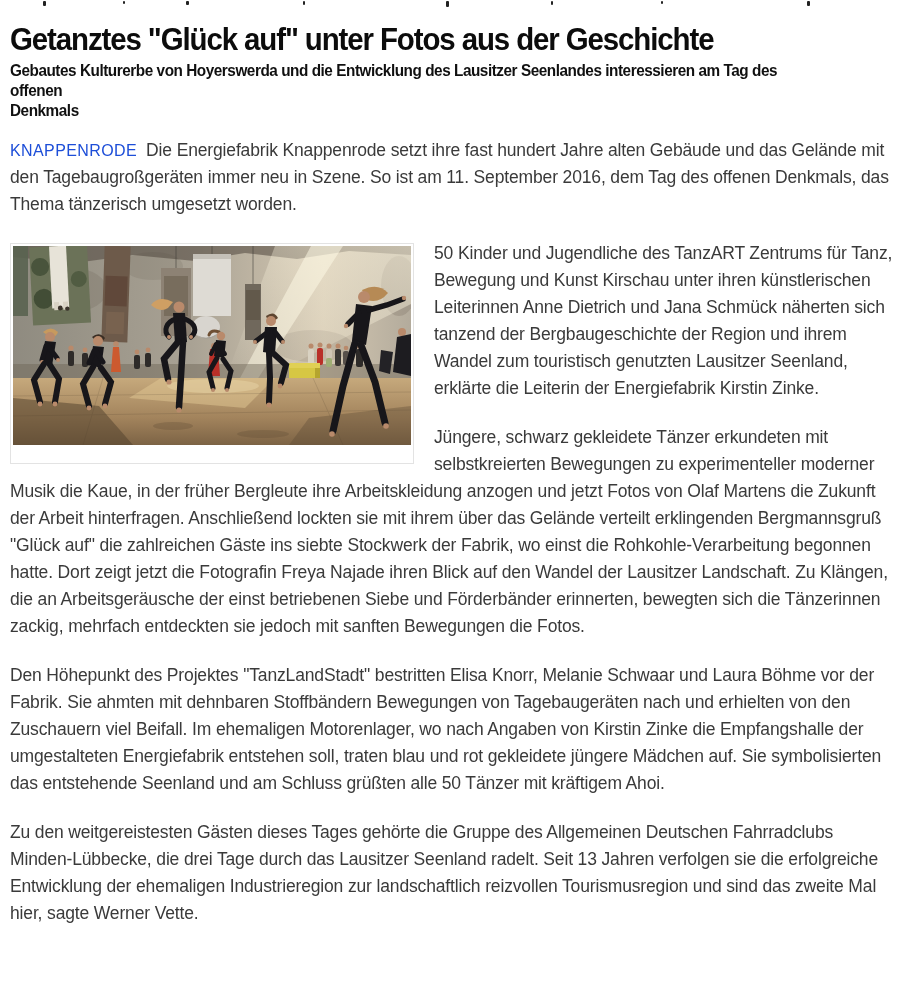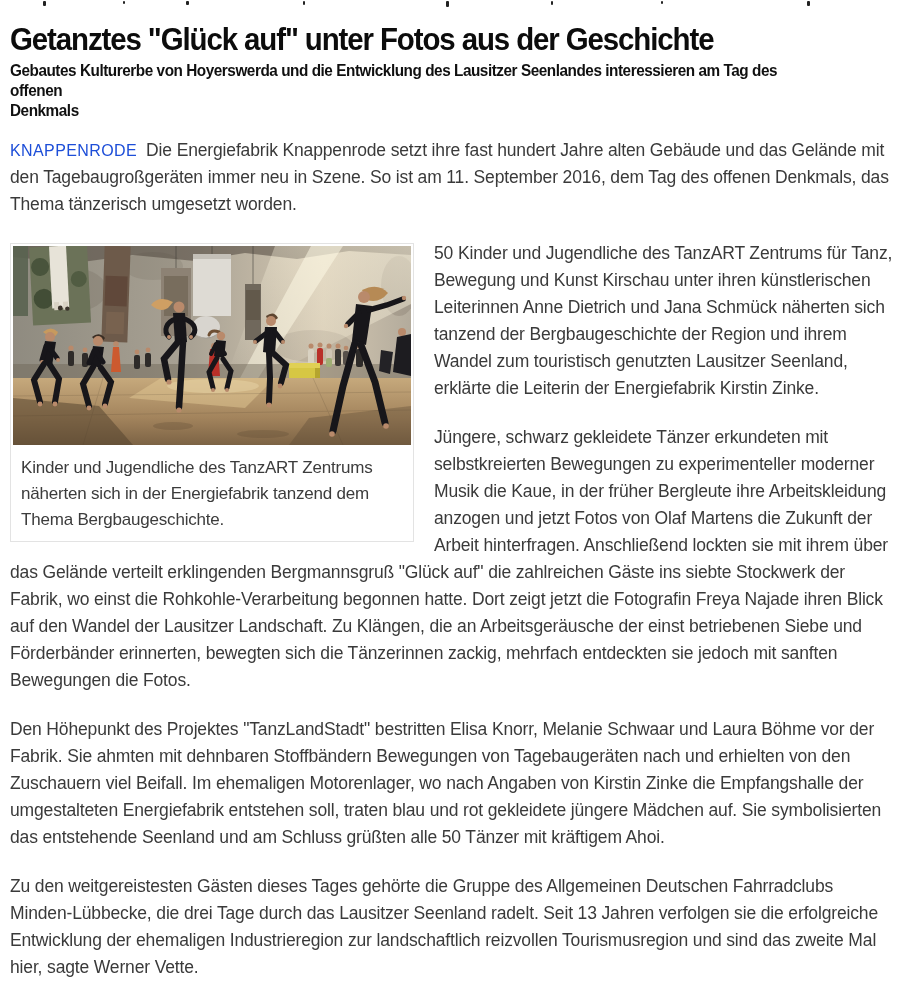--- a/index.html
+++ b/index.html
@@ -245,21 +245,20 @@
             <circle cx="319" cy="188" r="2.8" fill="#b98a6b"></circle>
               <circle cx="373" cy="180" r="2.8" fill="#b98a6b"></circle>
           </g>
 
           <circle cx="389" cy="86" r="4" fill="#b98a6b"></circle>
           <path d="M384,91 L398,88 L398,130 L380,126 Z" fill="#1d1c20"></path>
           <path d="M368,104 L380,106 L377,128 L366,125 Z" fill="#232226"></path>
         </g>
       </svg>
       <figcaption>
-        <div>Kinder und Jugendliche des TanzART Zentrums näherten sich in der Energiefabrik tanzend dem Thema Bergbaugeschichte.</div>
       </figcaption>
     </figure>
 
     <p>50 Kinder und Jugendliche des TanzART Zentrums für Tanz, Bewegung und Kunst Kirschau unter ihren künstlerischen Leiterinnen Anne Dietrich und Jana Schmück näherten sich tanzend der Bergbaugeschichte der Region und ihrem Wandel zum touristisch genutzten Lausitzer Seenland, erklärte die Leiterin der Energiefabrik Kirstin Zinke.</p>
     <p>Jüngere, schwarz gekleidete Tänzer erkundeten mit selbstkreierten Bewegungen zu experimenteller moderner Musik die Kaue, in der früher Bergleute ihre Arbeitskleidung anzogen und jetzt Fotos von Olaf Martens die Zukunft der Arbeit hinterfragen. Anschließend lockten sie mit ihrem über das Gelände verteilt erklingenden Bergmannsgruß "Glück auf" die zahlreichen Gäste ins siebte Stockwerk der Fabrik, wo einst die Rohkohle-Verarbeitung begonnen hatte. Dort zeigt jetzt die Fotografin Freya Najade ihren Blick auf den Wandel der Lausitzer Landschaft. Zu Klängen, die an Arbeitsgeräusche der einst betriebenen Siebe und Förderbänder erinnerten, bewegten sich die Tänzerinnen zackig, mehrfach entdeckten sie jedoch mit sanften Bewegungen die Fotos.</p>
     <p>Den Höhepunkt des Projektes "TanzLandStadt" bestritten Elisa Knorr, Melanie Schwaar und Laura Böhme vor der Fabrik. Sie ahmten mit dehnbaren Stoffbändern Bewegungen von Tagebaugeräten nach und erhielten von den Zuschauern viel Beifall. Im ehemaligen Motorenlager, wo nach Angaben von Kirstin Zinke die Empfangshalle der umgestalteten Energiefabrik entstehen soll, traten blau und rot gekleidete jüngere Mädchen auf. Sie symbolisierten das entstehende Seenland und am Schluss grüßten alle 50 Tänzer mit kräftigem Ahoi.</p>
     <p>Zu den weitgereistesten Gästen dieses Tages gehörte die Gruppe des Allgemeinen Deutschen Fahrradclubs Minden-Lübbecke, die drei Tage durch das Lausitzer Seenland radelt. Seit 13 Jahren verfolgen sie die erfolgreiche Entwicklung der ehemaligen Industrieregion zur landschaftlich reizvollen Tourismusregion und sind das zweite Mal hier, sagte Werner Vette.</p>
 
   </div>
 </div>

